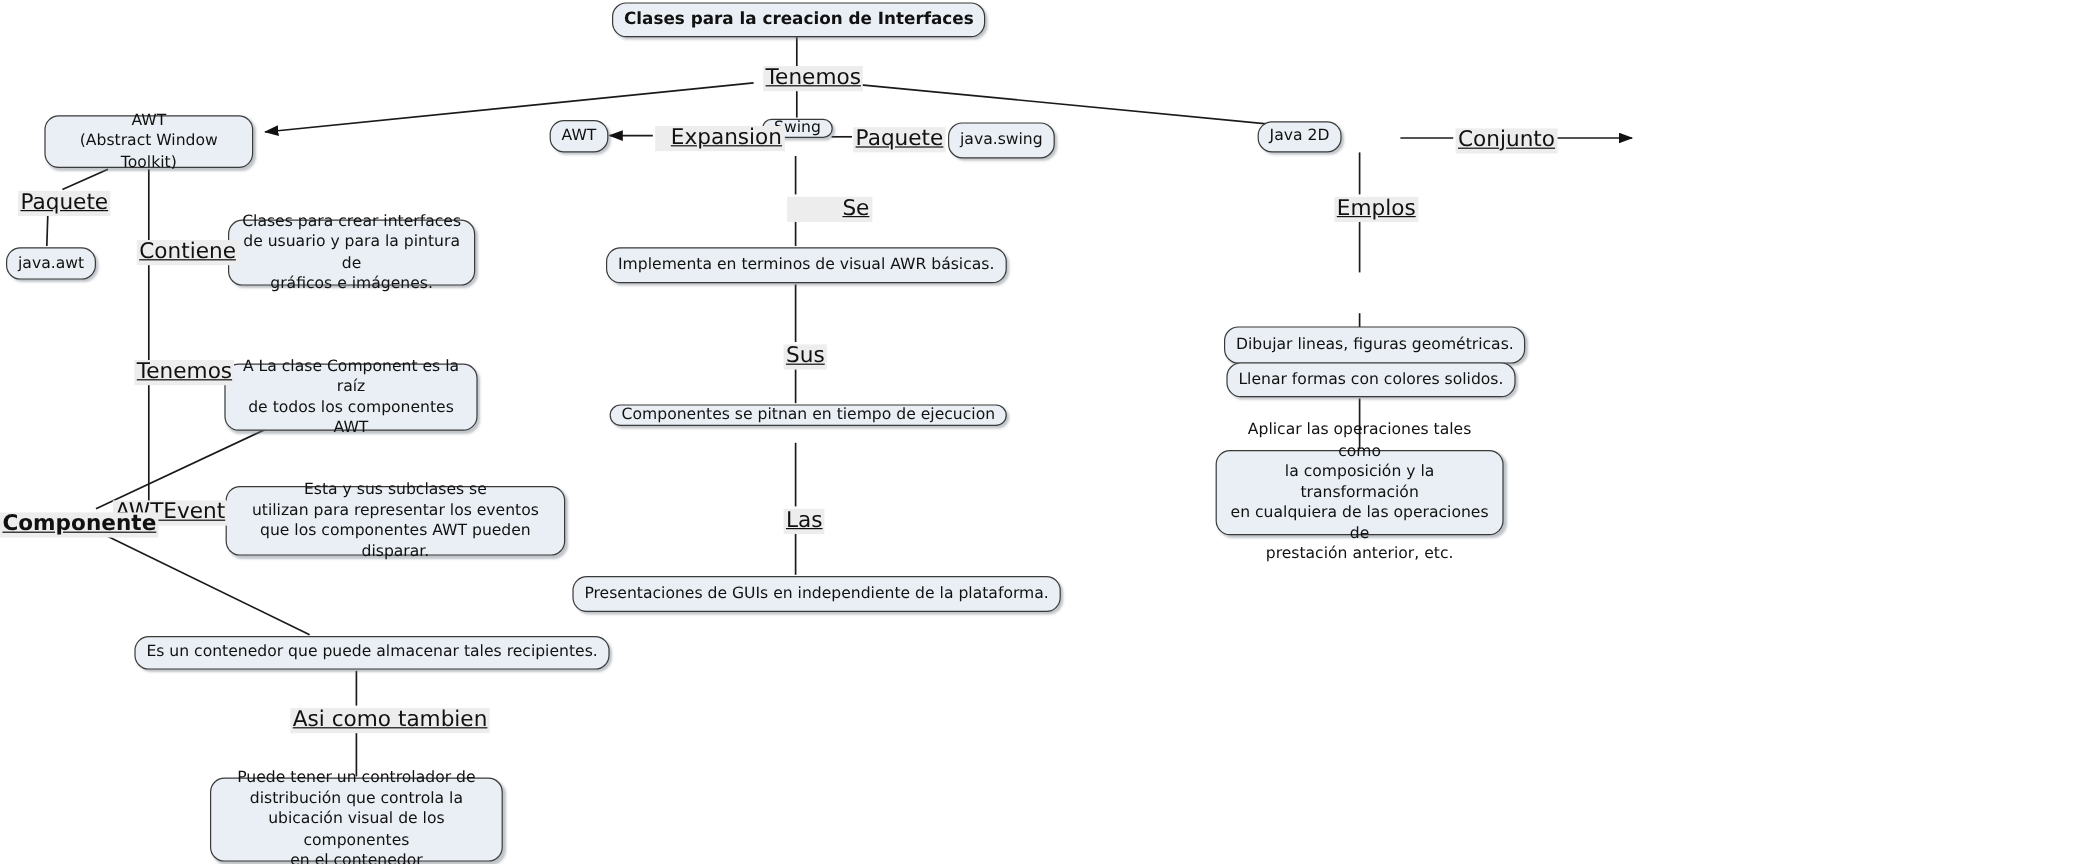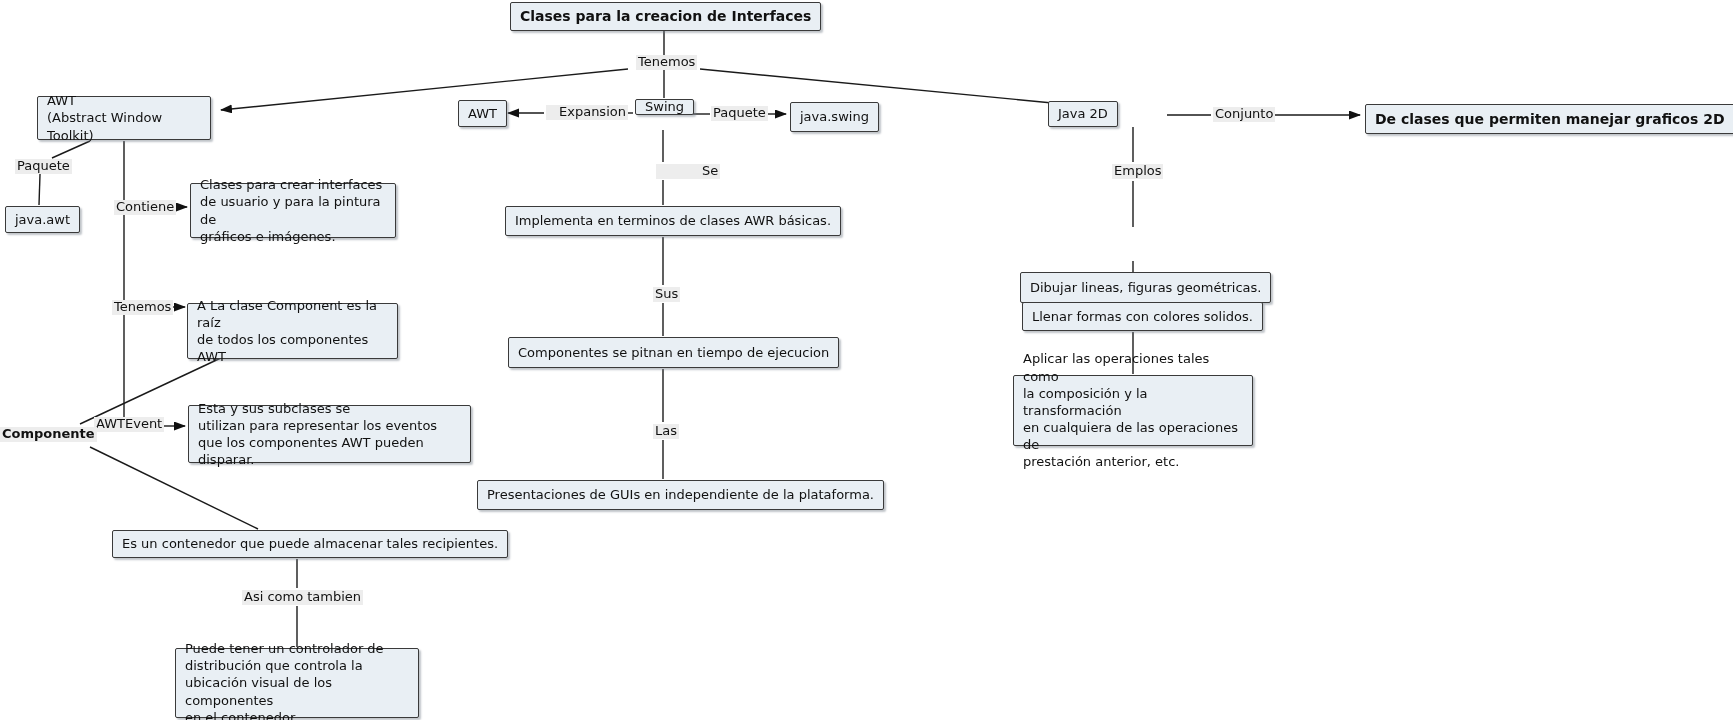--- a/index.html
+++ b/index.html
@@ -11,38 +11,39 @@
     overflow:hidden;
     background:#fff;
   }
   #links{position:absolute;left:0;top:0;width:1733px;height:720px;}
   line{stroke:var(--line,#1a1a1a);stroke-width:1.4;}
   .node{
     position:absolute;
     box-sizing:border-box;
     background:var(--node-fill,#e9eff4);
     border:1.4px solid var(--node-border,#3a3a3a);
-    border-radius:2px;
+    border-radius:12px;
     padding:4px 9px;
     font-size:13px;
     line-height:1.32;
-    text-align:left;
+    text-align:center;
     box-shadow:2px 2px 2px rgba(115,125,135,0.45);
     display:flex;align-items:center;justify-content:center;
   }
   .node span{white-space:pre-line;}
   .node.single span{white-space:nowrap;}
   .node.bold{font-weight:bold;font-size:14px;}
   .label{
     position:absolute;
-    font-size:13px;
+    font-size:18px;
     line-height:1.15;
     background:var(--label-bg,#ededed);
     padding:0 2px;
     white-space:nowrap;
+    text-decoration:underline;
   }
   .label.bold{font-weight:bold;}
 </style>
 </head>
 <body>
 
 <div id="canvas">
 
   <svg id="links" viewBox="0 0 1733 720" xmlns="http://www.w3.org/2000/svg">
     <defs>
@@ -129,38 +130,35 @@
 
   <div class="node single" style="left:635px;top:99px;height:16px;">
     <span>Swing</span>
     </div>
 
   <div class="node single" style="left:790px;top:102px;height:30px;">
     <span>java.swing</span>
     </div>
 
   <div class="node single" style="left:505px;top:206px;height:30px;">
-    <span>Implementa en terminos de clases AWR básicas.</span>
+    <span>Implementa en terminos de visual AWR básicas.</span>
     </div>
 
-  <div class="node single" style="left:508px;top:337px;height:31px;">
+  <div class="node single" style="left:508px;top:337px;height:18px;">
     <span>Componentes se pitnan en tiempo de ejecucion</span>
     </div>
 
   <div class="node single" style="left:477px;top:480px;height:30px;">
     <span>Presentaciones de GUIs en independiente de la plataforma.</span>
     </div>
 
   <div class="node single" style="left:1048px;top:101px;height:26px;">
     <span>Java 2D</span>
     </div>
 
-  <div class="node bold single" style="left:1365px;top:104px;height:30px;">
-    <span>De clases que permiten manejar graficos 2D</span>
-    </div>
 
   <div class="node single" style="left:1020px;top:228px;height:31px;margin-top:44px;">
     <span>Dibujar lineas, figuras geométricas.</span>
     </div>
 
   <div class="node single" style="left:1022px;top:302px;height:29px;">
     <span>Llenar formas con colores solidos.</span>
     </div>
 
   <div class="node" style="left:1013px;top:375px;width:240px;height:71px;">

